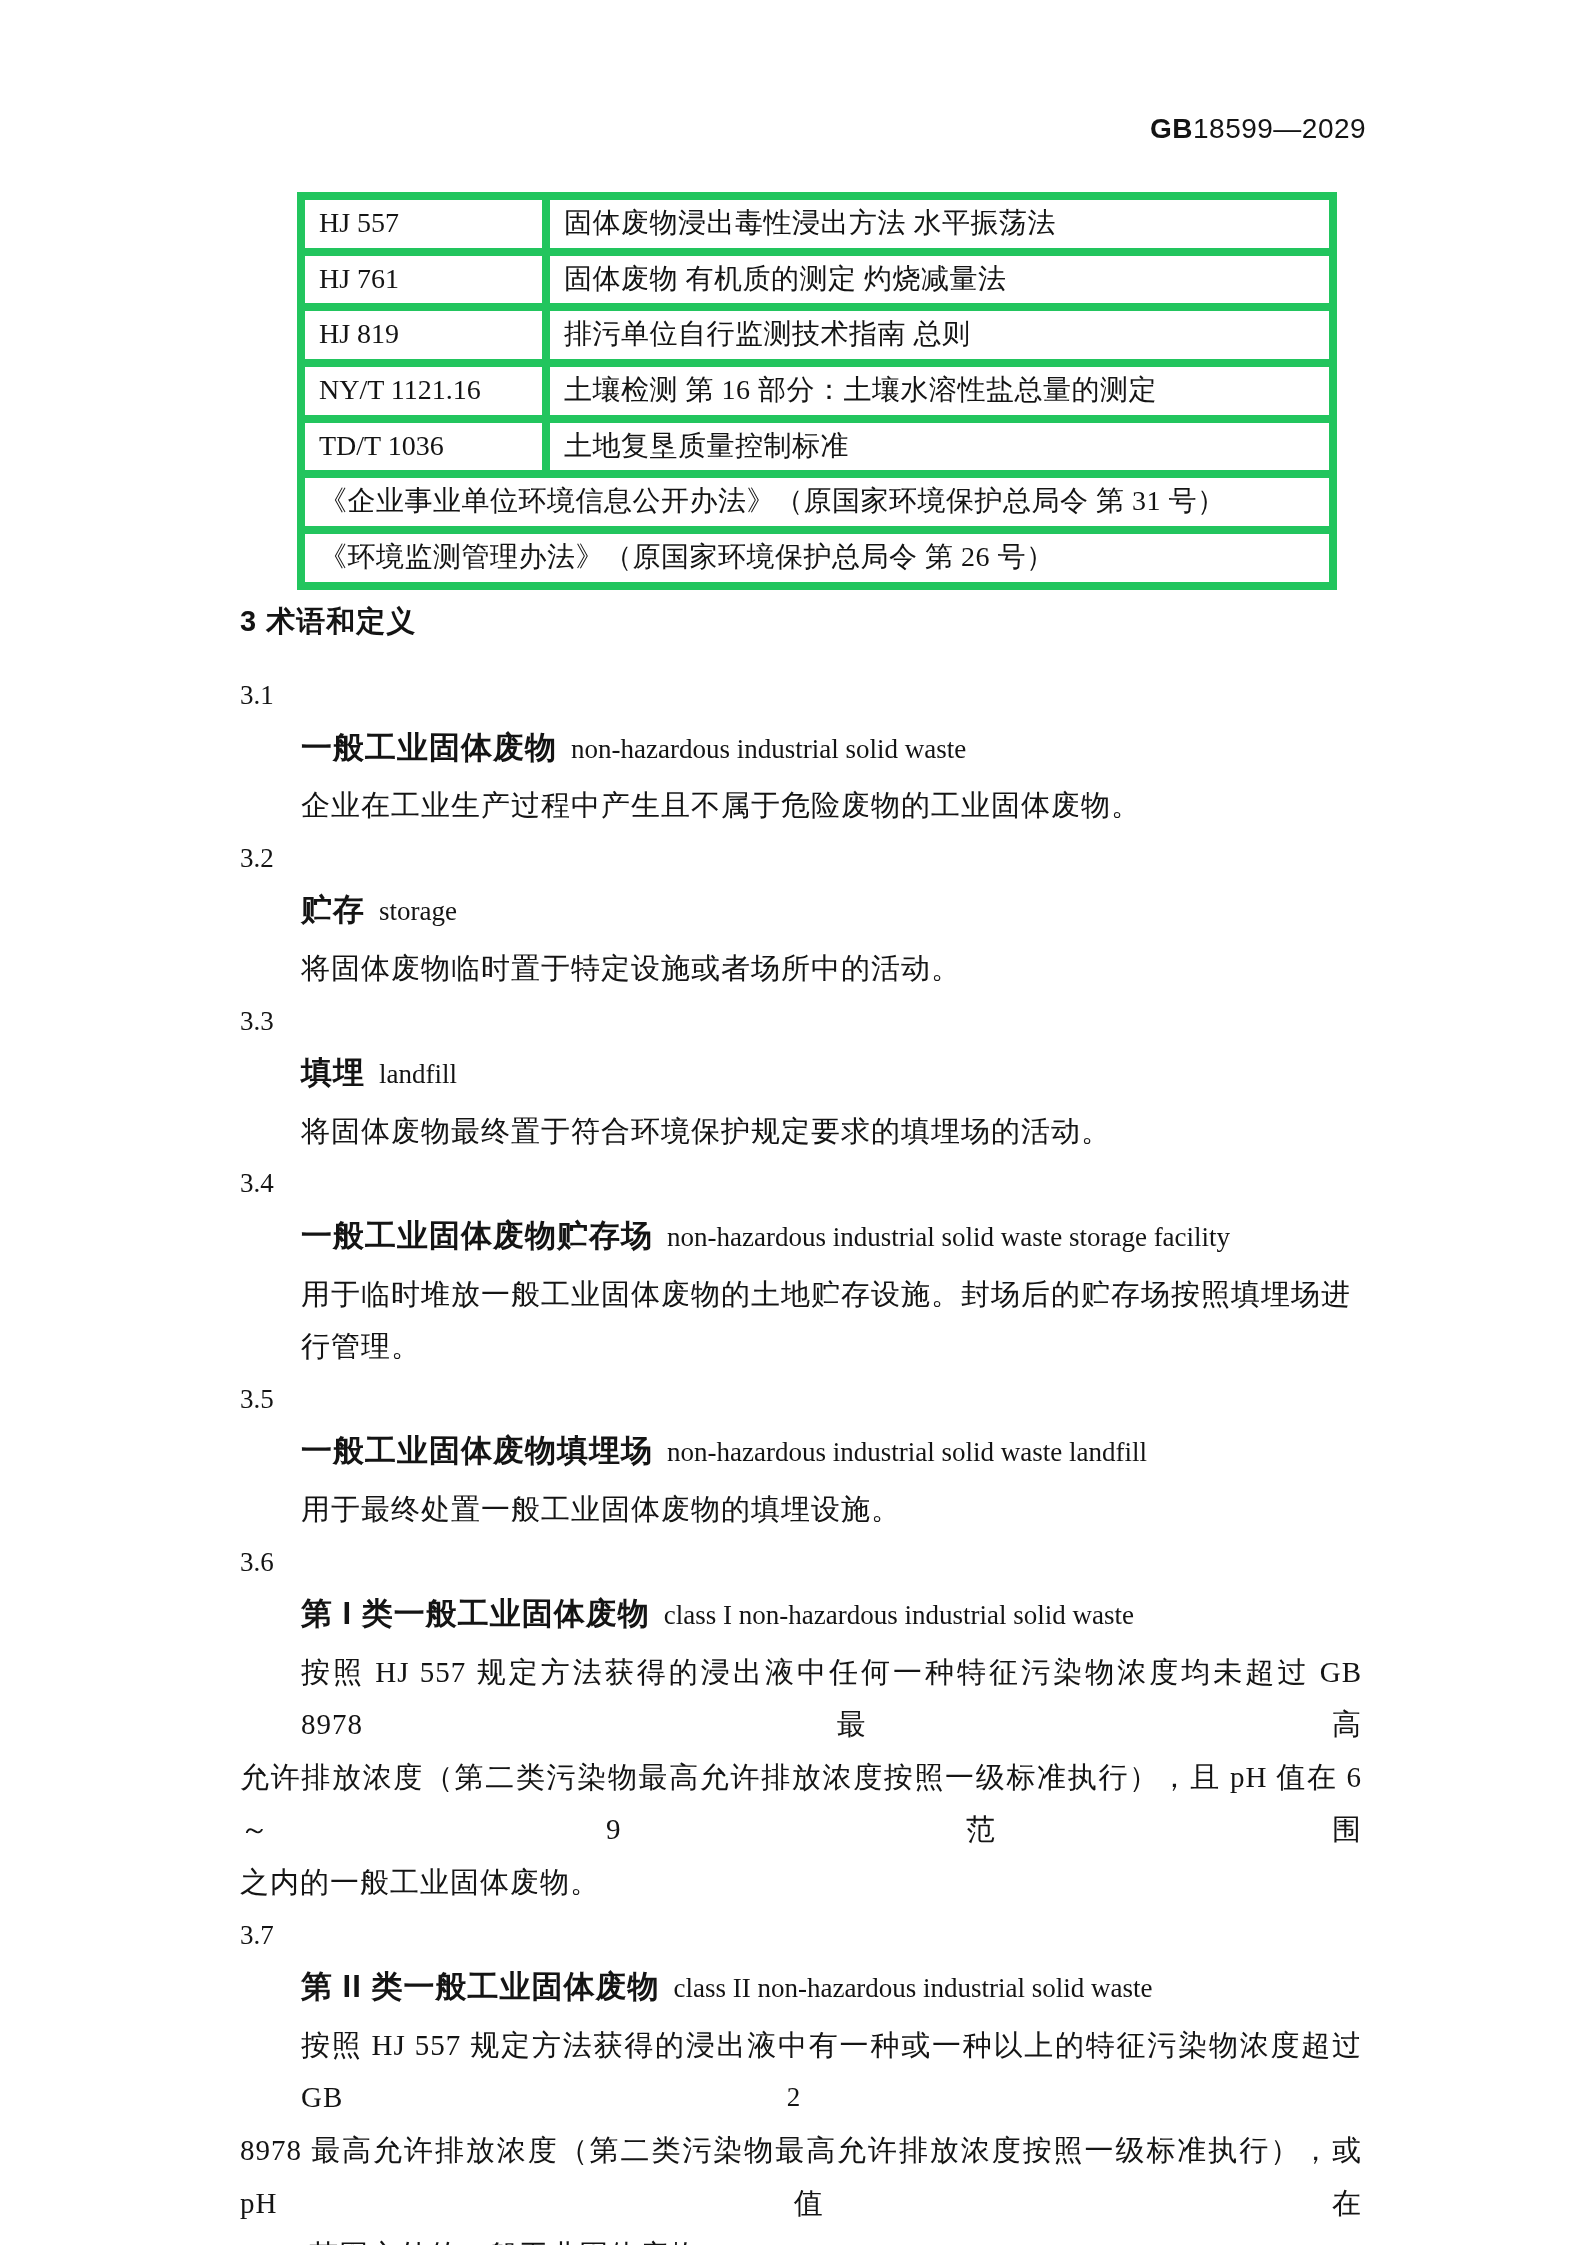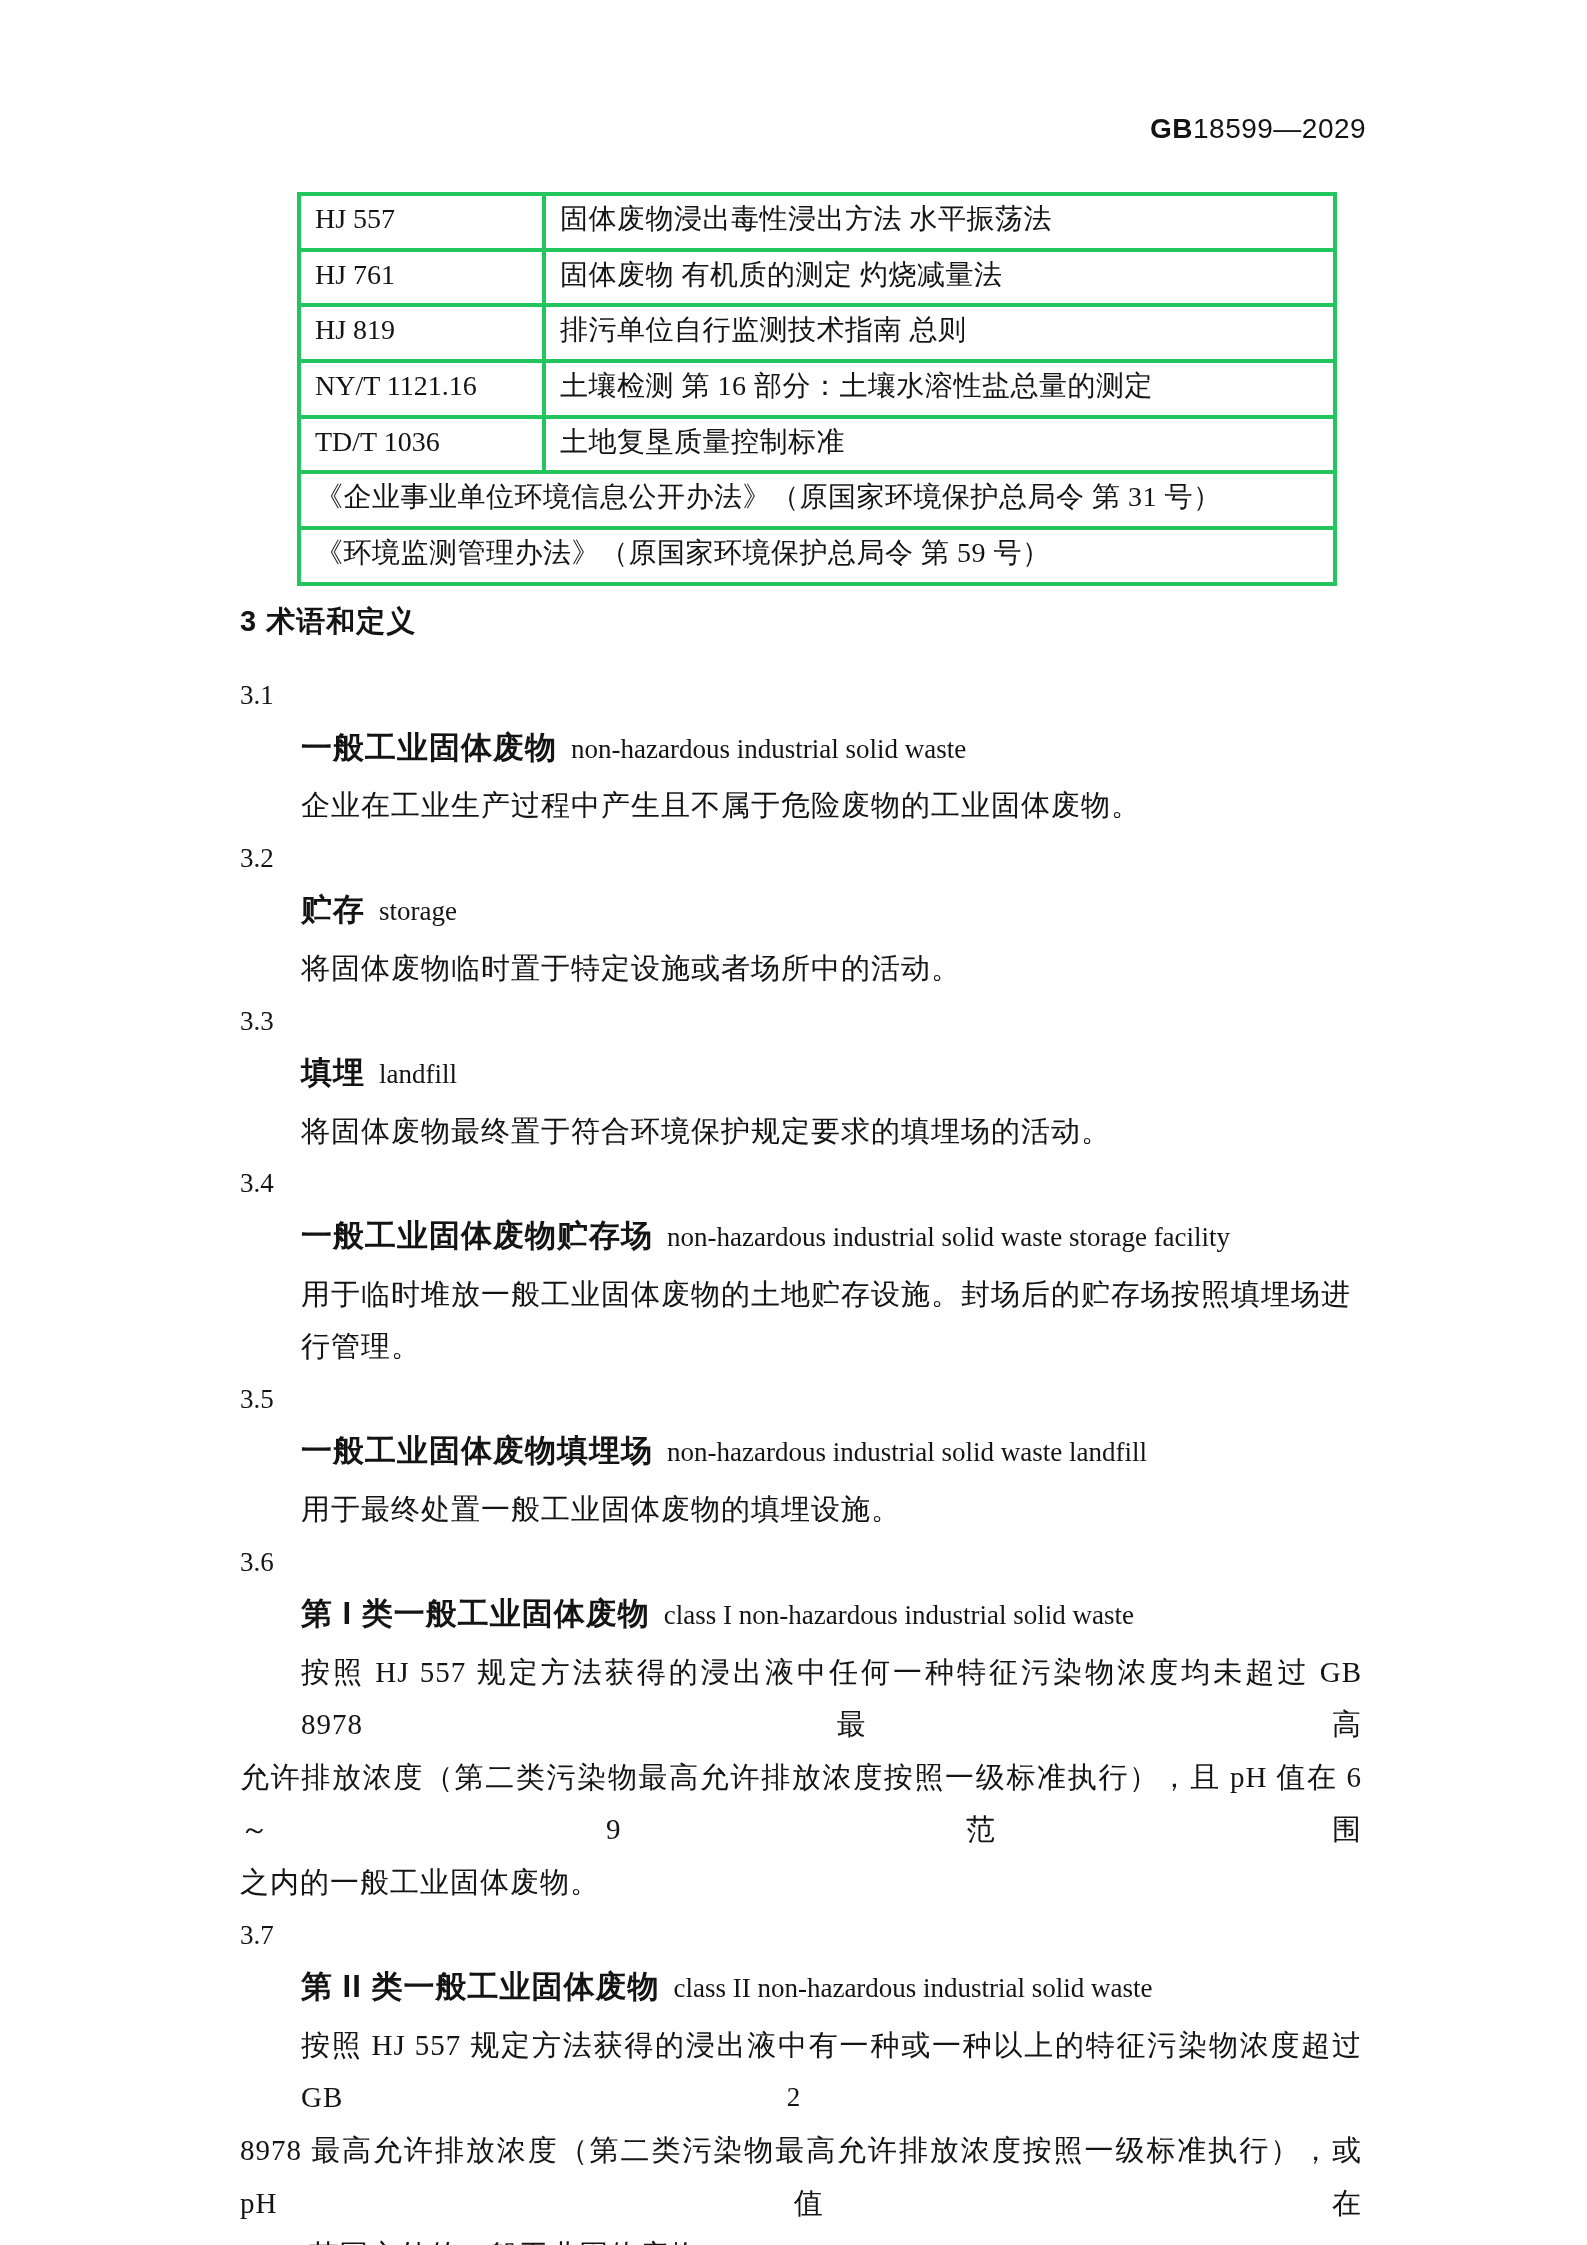--- a/index.html
+++ b/index.html
@@ -19,21 +19,21 @@
     letter-spacing:0.5px;
   }
   .doc-header .gb{font-weight:700;}
   
   table.refs{
     position:absolute;left:297px;top:192px;
     width:1040px;table-layout:fixed;
     border-collapse:collapse;
   }
   table.refs td{
-    border:4px solid #22c55e;
+    border:8px solid #22c55e;
     height:55.7px;box-sizing:border-box;
     vertical-align:top;
     padding:6px 14px 0 14px;
     font-size:28px;line-height:33px;
     letter-spacing:0.5px;
     white-space:nowrap;overflow:hidden;
   }
   table.refs td.code{letter-spacing:0;}
   
   .sec-heading{
@@ -99,21 +99,21 @@
     <td>土壤检测  第 16 部分：土壤水溶性盐总量的测定</td>
   </tr>
   <tr>
     <td class="code">TD/T 1036</td>
     <td>土地复垦质量控制标准</td>
   </tr>
   <tr>
     <td colspan="2">《企业事业单位环境信息公开办法》（原国家环境保护总局令  第 31 号）</td>
   </tr>
   <tr>
-    <td colspan="2">《环境监测管理办法》（原国家环境保护总局令  第 59 号）</td>
+    <td colspan="2">《环境监测管理办法》（原国家环境保护总局令  第 26 号）</td>
   </tr>
 </tbody>
   </table>
 
 <div class="sec-heading">3  术语和定义</div>
 
 <div class="terms">
 
   <div>
     <p class="num">3.1</p>

